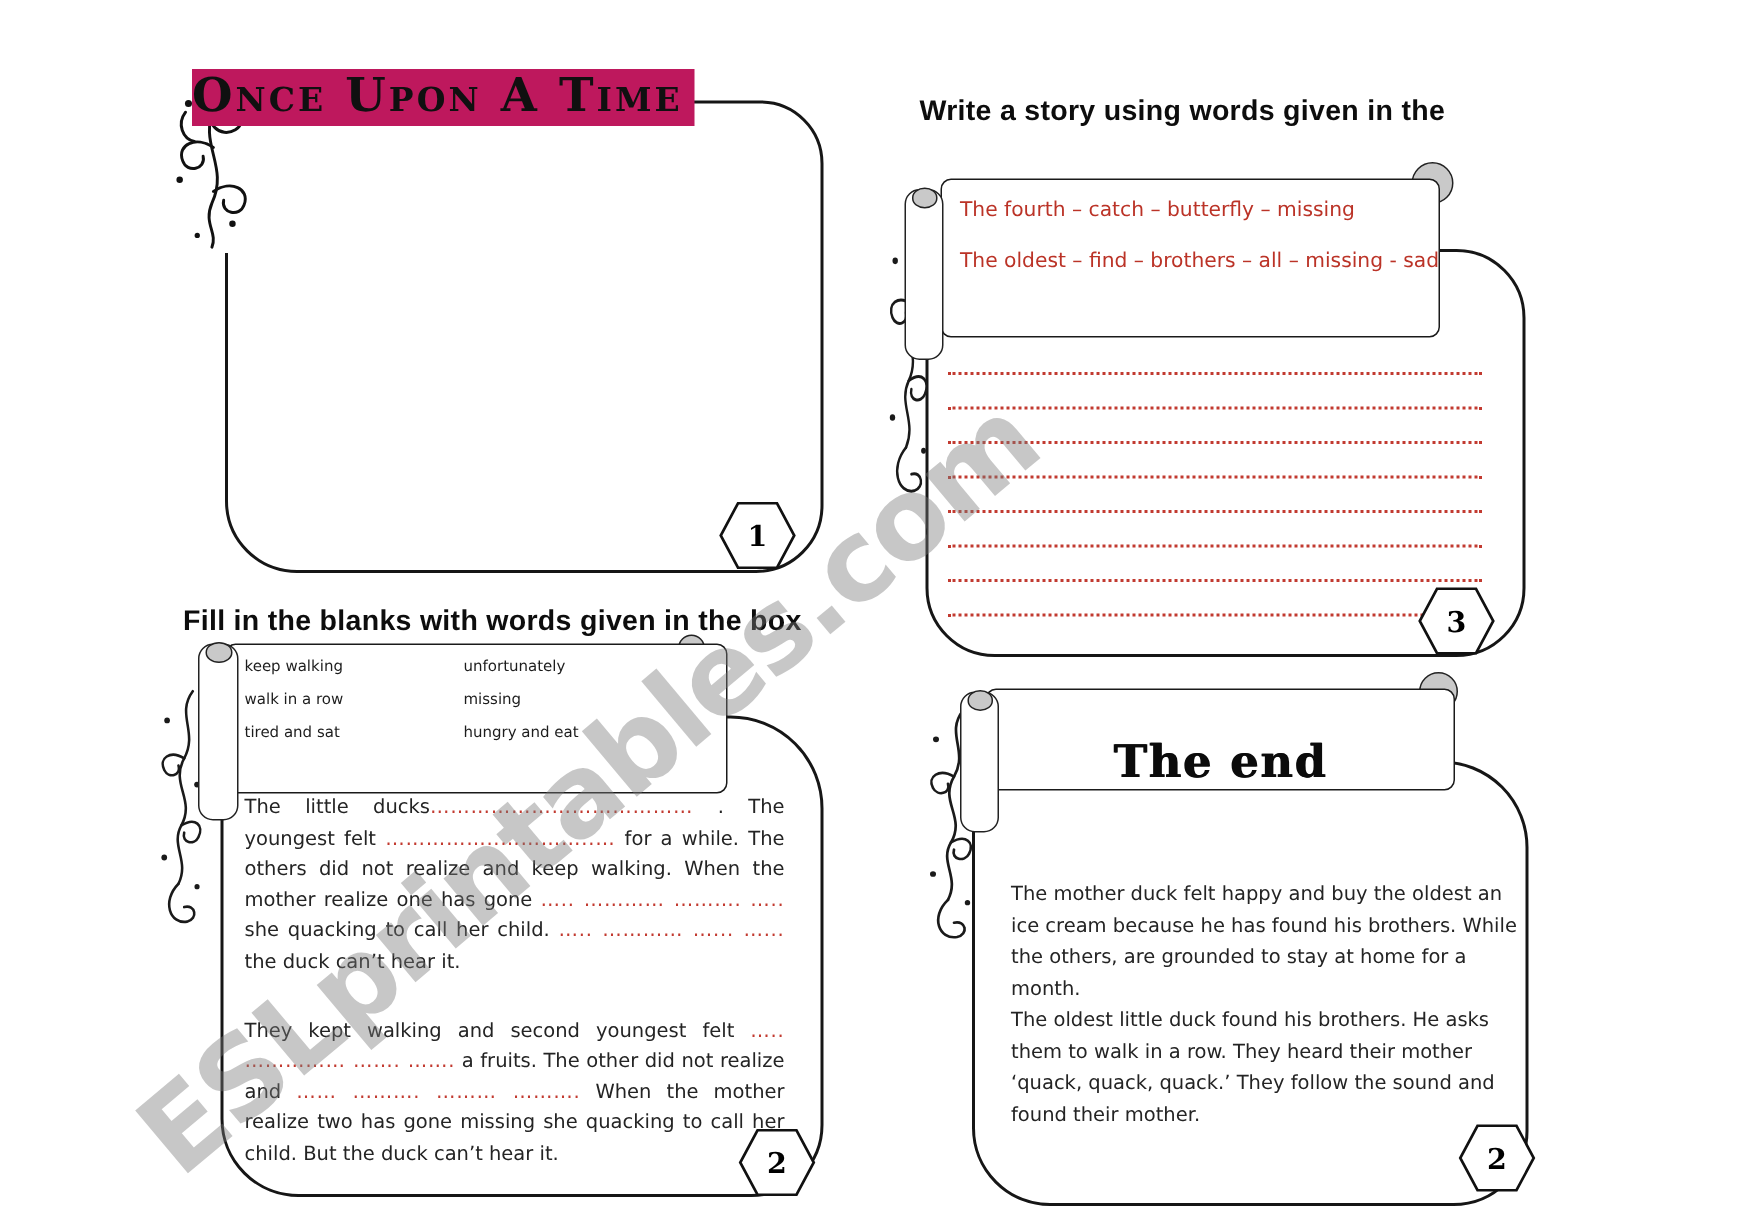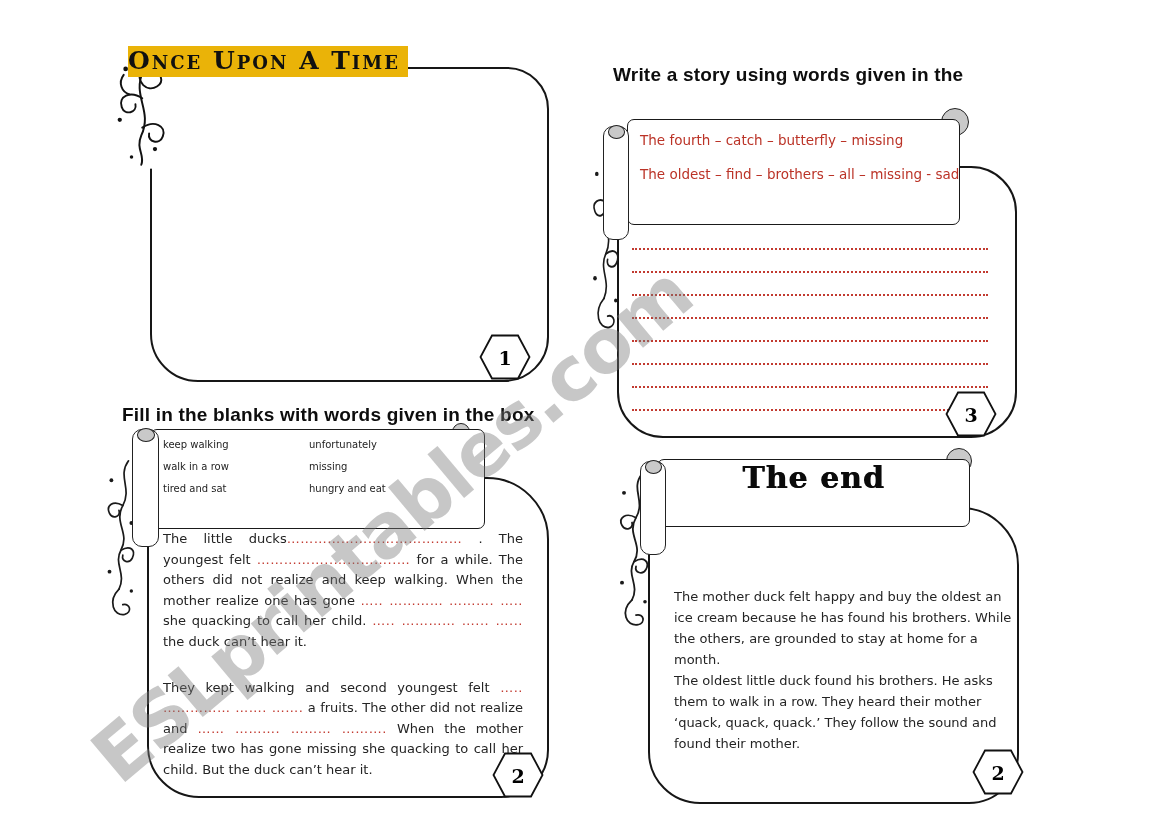--- a/index.html
+++ b/index.html
@@ -14,22 +14,22 @@
   .roll{position:absolute;background:#fff;border:1.5px solid #222;border-radius:10px;z-index:5;}
   .roll-top{position:absolute;top:-2px;left:15%;width:66%;height:12px;background:#c9c9c9;
             border:1.2px solid #222;border-radius:50%;}
   .badge{position:absolute;z-index:6;}
   .flourish{position:absolute;z-index:2;}
 
   
   .heading{position:absolute;z-index:6;font-family:"Liberation Sans",sans-serif;
            font-weight:bold;font-size:19px;letter-spacing:.2px;color:#0d0d0d;white-space:nowrap;}
   .fancy-title{position:absolute;z-index:6;font-family:"DejaVu Serif",serif;font-weight:700;
-           font-variant:small-caps;font-size:25px;letter-spacing:2px;color:#101010;
-           background:#eab308;padding:0 8px 2px 0;white-space:nowrap;}
+           font-variant:small-caps;font-size:31px;letter-spacing:2px;color:#101010;
+           background:#be185d;padding:0 8px 2px 0;white-space:nowrap;}
   .end-title{font-family:"DejaVu Serif",serif;font-weight:700;font-size:30px;letter-spacing:1px;
            color:#0b0b0b;text-shadow:.6px 0 0 #0b0b0b;}
   .body-text{font-size:13px;line-height:20.6px;color:#242424;}
   .red-line{font-size:13.5px;color:#bb3327;white-space:nowrap;}
   .blank{color:#c23a30;letter-spacing:.5px;}
   .dotline{height:21px;border-bottom:2px dotted #c23a30;}
   .wordgrid{display:grid;grid-template-columns:146px auto;row-gap:11px;font-size:10px;color:#1d1d1d;}
 
   
   .watermark{position:absolute;left:75px;top:733px;z-index:40;pointer-events:none;
@@ -157,21 +157,21 @@
 
   <svg class="badge" style="left:492px;top:752px;" width="52" height="46" viewBox="0 0 52 46">
     <polygon points="13,1.5 39,1.5 50.5,23 39,44.5 13,44.5 1.5,23" fill="#fff" stroke="#111" stroke-width="1.8"></polygon>
     <text x="26" y="24" text-anchor="middle" dominant-baseline="central" font-family="DejaVu Serif, serif" font-weight="bold" font-size="19">2</text>
   </svg>
 
   <div class="box-outline" style="left:648px;top:507px;width:367px;height:293px;border-radius:10px 58px 50px 52px;"></div>
 
   <div class="curl" style="left:946px;top:448px;width:24px;height:24px;"></div>
 
-  <div class="scroll-body" style="left:657px;top:459px;width:311px;height:66px;display:flex;align-items:flex-start;justify-content:center;">
+  <div class="scroll-body" style="left:657px;top:459px;width:311px;height:66px;display:flex;align-items:flex-end;justify-content:center;">
     <span class="end-title">The end</span>
   </div>
 
   <div class="roll" style="left:640px;top:461px;width:24px;height:92px;">
     <div class="roll-top"></div>
   </div>
 
   <svg class="flourish" style="left:612px;top:468px;" width="40" height="172" viewBox="0 0 40 180" preserveAspectRatio="none">
     <g stroke="#1a1a1a" fill="none" stroke-width="1.8" stroke-linecap="round">
       <path d="M30 6 C18 22 34 34 24 52 C14 70 32 80 22 98 C14 112 28 122 20 138"></path>

